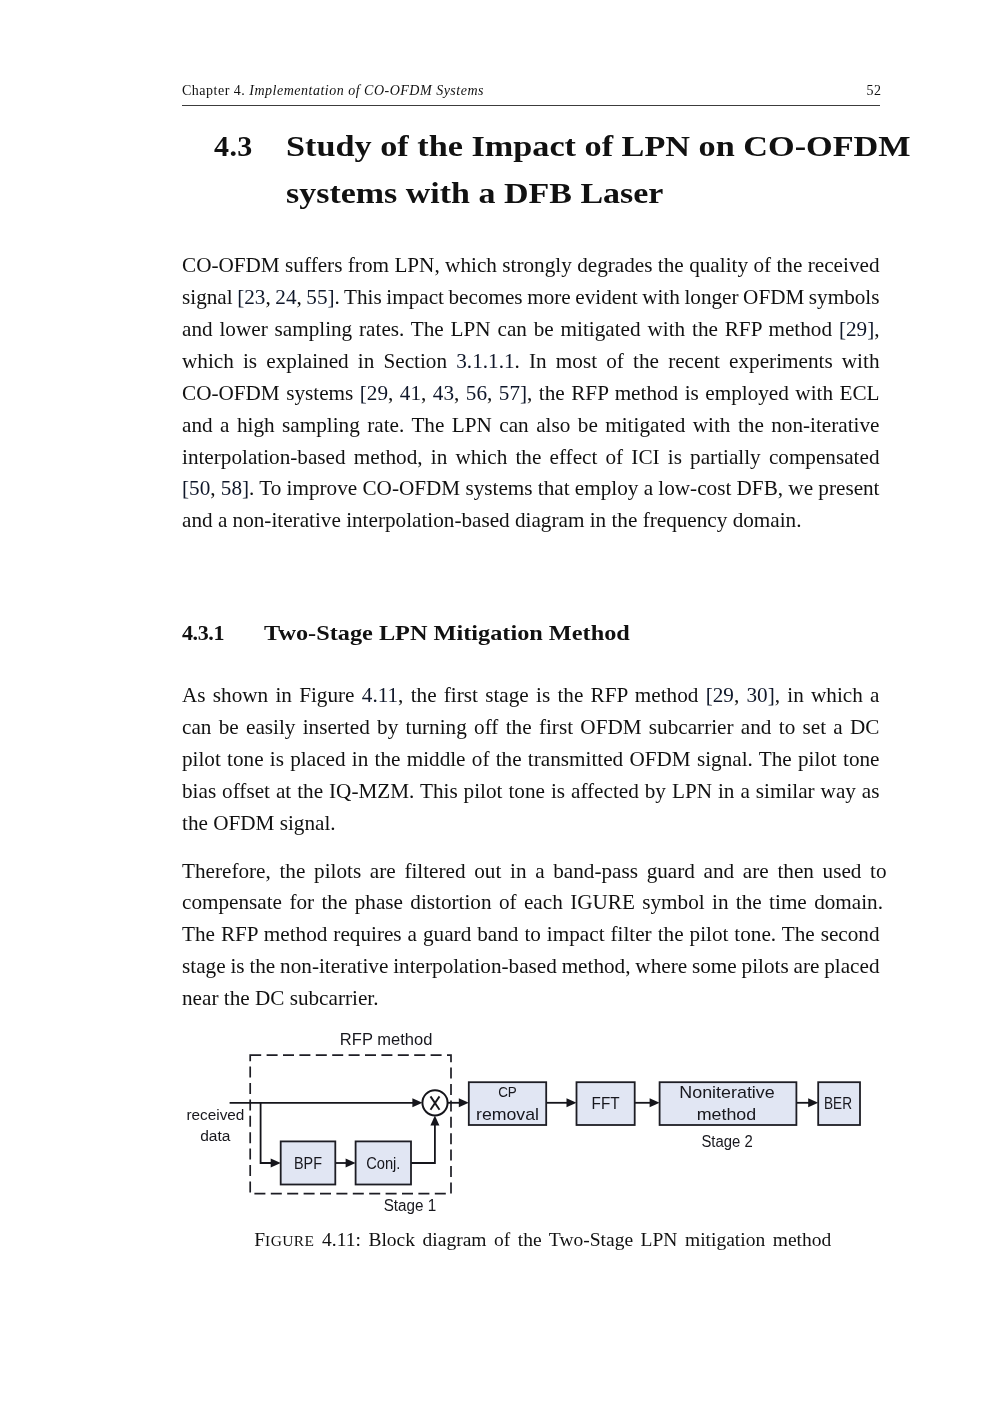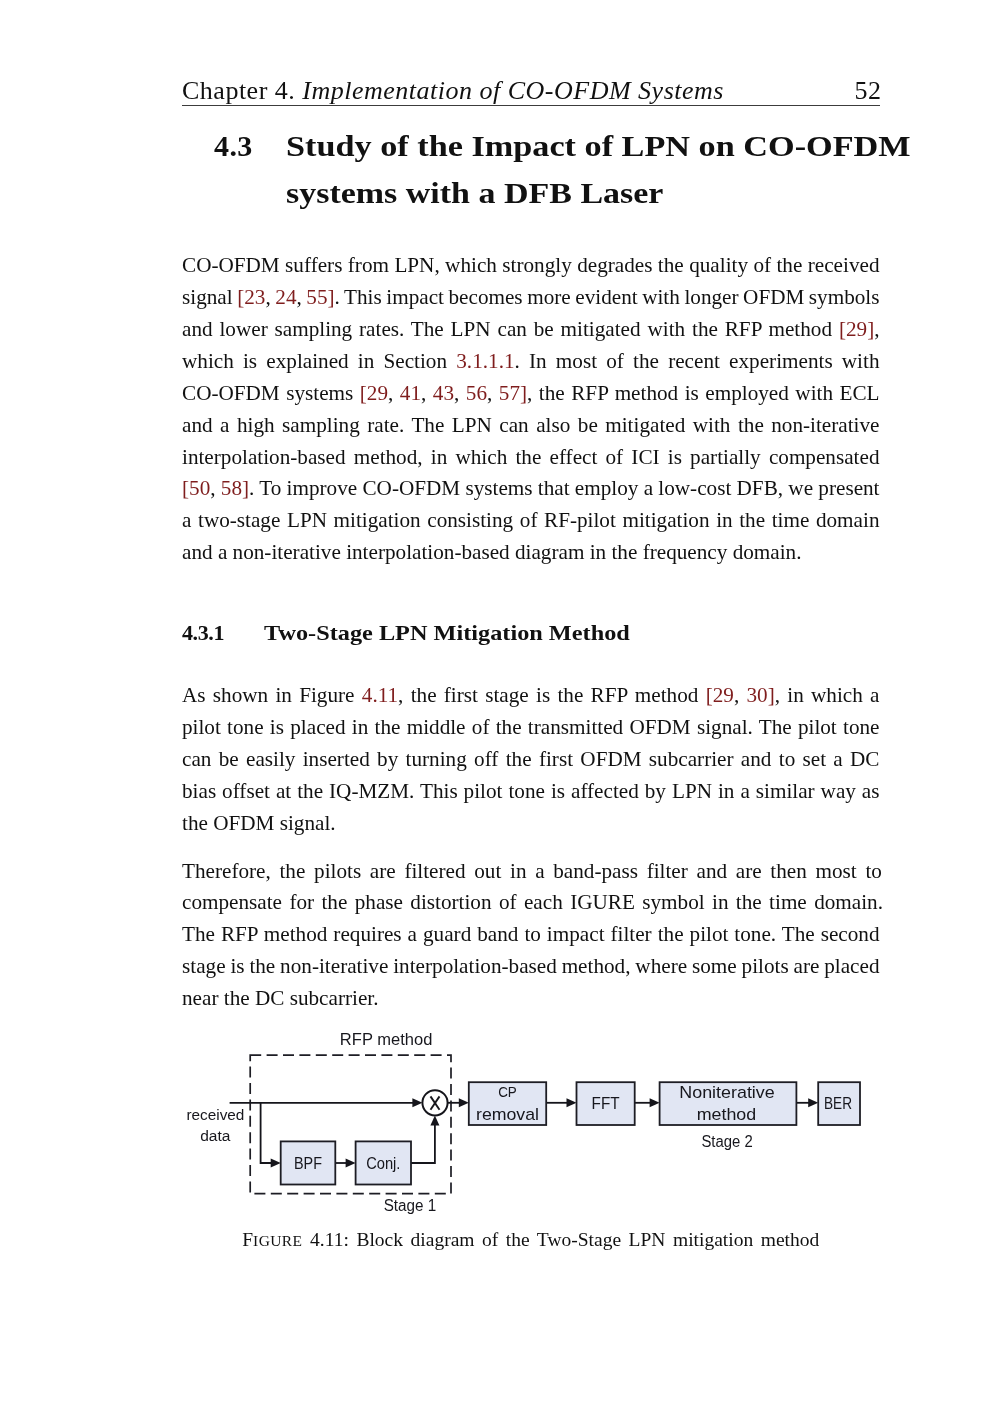--- a/index.html
+++ b/index.html
@@ -1,31 +1,31 @@
 <!DOCTYPE html>
 <html><head>
 <meta charset="utf-8">
 <style>
 html,body{margin:0;padding:0;background:#fff;}
 body{width:1000px;height:1414px;position:relative;overflow:hidden;
      font-family:"Liberation Serif",serif;color:#111;}
 .abs{position:absolute;}
 .jl{text-align:left;white-space:nowrap;height:31.9px;}
-.lk{color:#7f1d1d;}
+.lk{color:#0f172a;}
 .par{font-size:21.2px;line-height:31.9px;width:697.5px;left:182px;}
-#hdr{left:182px;width:697.5px;top:81.3px;font-size:26px;line-height:20.2px;letter-spacing:0.5px;}
+#hdr{left:182px;width:697.5px;top:81.3px;font-size:14px;line-height:20.2px;letter-spacing:0.5px;}
 #hdr .pg{float:right;margin-right:-2px;}
 #rule{left:182px;width:697.5px;top:104.7px;height:1.5px;background:#3c3c3c;}
 #h1{left:182px;width:900px;white-space:nowrap;top:121.8px;font-size:30px;line-height:47.2px;font-weight:bold;}
 #h1 .num{display:inline-block;width:72.4px;font-weight:bold;letter-spacing:0.4px;margin-left:32px;}
 #h1 .t{display:inline-block;transform-origin:0 75%;white-space:nowrap;}
 #h2{left:182px;top:619.9px;font-size:22px;line-height:25.5px;font-weight:bold;white-space:nowrap;}
 #h2 .num{display:inline-block;width:82px;letter-spacing:-0.38px;}
 #h2 .t{display:inline-block;transform-origin:0 75%;white-space:nowrap;}
-#cap{left:182px;width:697.5px;top:1229.6px;font-size:19.5px;line-height:19.5px;text-align:center;}
+#cap{left:194px;width:697.5px;top:1229.6px;font-size:19.5px;line-height:19.5px;text-align:center;}
 .sc{font-size:15.5px;letter-spacing:0.4px;}
 </style>
 </head>
 <body>
 
 <div class="abs" id="hdr">Chapter 4. <i>Implementation of CO-OFDM Systems</i><span class="pg">52</span></div>
 <div class="abs" id="rule"></div>
 
 <div class="abs" id="h1">
   <div><span class="num">4.3</span><span class="t" id="h1a" style="transform:scaleX(1.1408)">Study of the Impact of LPN on CO-OFDM</span></div>
@@ -34,36 +34,35 @@
 
 <div class="abs par" style="top:250.2px" id="p1">
   <div class="jl" style="word-spacing:0.109px">CO-OFDM suffers from LPN, which strongly degrades the quality of the received</div>
   <div class="jl" style="word-spacing:-0.740px">signal <span class="lk">[23</span>, <span class="lk">24</span>, <span class="lk">55]</span>. This impact becomes more evident with longer OFDM symbols</div>
   <div class="jl" style="word-spacing:1.554px">and lower sampling rates. The LPN can be mitigated with the RFP method <span class="lk">[29]</span>,</div>
   <div class="jl" style="word-spacing:3.892px">which is explained in Section <span class="lk">3.1.1.1</span>. In most of the recent experiments with</div>
   <div class="jl" style="word-spacing:1.197px">CO-OFDM systems <span class="lk">[29</span>, <span class="lk">41</span>, <span class="lk">43</span>, <span class="lk">56</span>, <span class="lk">57]</span>, the RFP method is employed with ECL</div>
   <div class="jl" style="word-spacing:2.178px">and a high sampling rate. The LPN can also be mitigated with the non-iterative</div>
   <div class="jl" style="word-spacing:2.892px">interpolation-based method, in which the effect of ICI is partially compensated</div>
   <div class="jl" style="word-spacing:-0.029px"><span class="lk">[50</span>, <span class="lk">58]</span>. To improve CO-OFDM systems that employ a low-cost DFB, we present</div>
-  <div class="jl" style="word-spacing:1.295px">a two-stage LPN mitigation consisting of RF-pilot mitigation in the time domain</div>
   <div class="jl nofill">and a non-iterative interpolation-based diagram in the frequency domain.</div>
 </div>
 
 <div class="abs" id="h2"><span class="num">4.3.1</span><span class="t" id="h2a" style="transform:scaleX(1.1038)">Two-Stage LPN Mitigation Method</span></div>
 
 <div class="abs par" style="top:680.0px" id="p2">
   <div class="jl" style="word-spacing:1.980px">As shown in Figure <span class="lk">4.11</span>, the first stage is the RFP method <span class="lk">[29</span>, <span class="lk">30]</span>, in which a</div>
+  <div class="jl" style="word-spacing:2.004px">can be easily inserted by turning off the first OFDM subcarrier and to set a DC</div>
   <div class="jl" style="word-spacing:0.965px">pilot tone is placed in the middle of the transmitted OFDM signal. The pilot tone</div>
-  <div class="jl" style="word-spacing:2.004px">can be easily inserted by turning off the first OFDM subcarrier and to set a DC</div>
   <div class="jl" style="word-spacing:0.675px">bias offset at the IQ-MZM. This pilot tone is affected by LPN in a similar way as</div>
   <div class="jl nofill">the OFDM signal.</div>
 </div>
 
 <div class="abs par" style="top:855.5px" id="p3">
-  <div class="jl" style="word-spacing:3.386px">Therefore, the pilots are filtered out in a band-pass filter and are then most to</div>
+  <div class="jl" style="word-spacing:3.386px">Therefore, the pilots are filtered out in a band-pass guard and are then used to</div>
   <div class="jl" style="word-spacing:2.077px">compensate for the phase distortion of each IGURE symbol in the time domain.</div>
   <div class="jl" style="word-spacing:0.691px">The RFP method requires a guard band to impact filter the pilot tone. The second</div>
   <div class="jl" style="word-spacing:-0.441px">stage is the non-iterative interpolation-based method, where some pilots are placed</div>
   <div class="jl nofill">near the DC subcarrier.</div>
 </div>
 
 <svg class="abs" style="left:180px;top:1028px" width="690" height="190" viewBox="0 0 690 190">
   <g fill="none" stroke="#1d1d24" stroke-width="1.7">
     <rect x="70.2" y="27.2" width="200.8" height="138.4" stroke-dasharray="11 5.4"></rect>
   </g>

